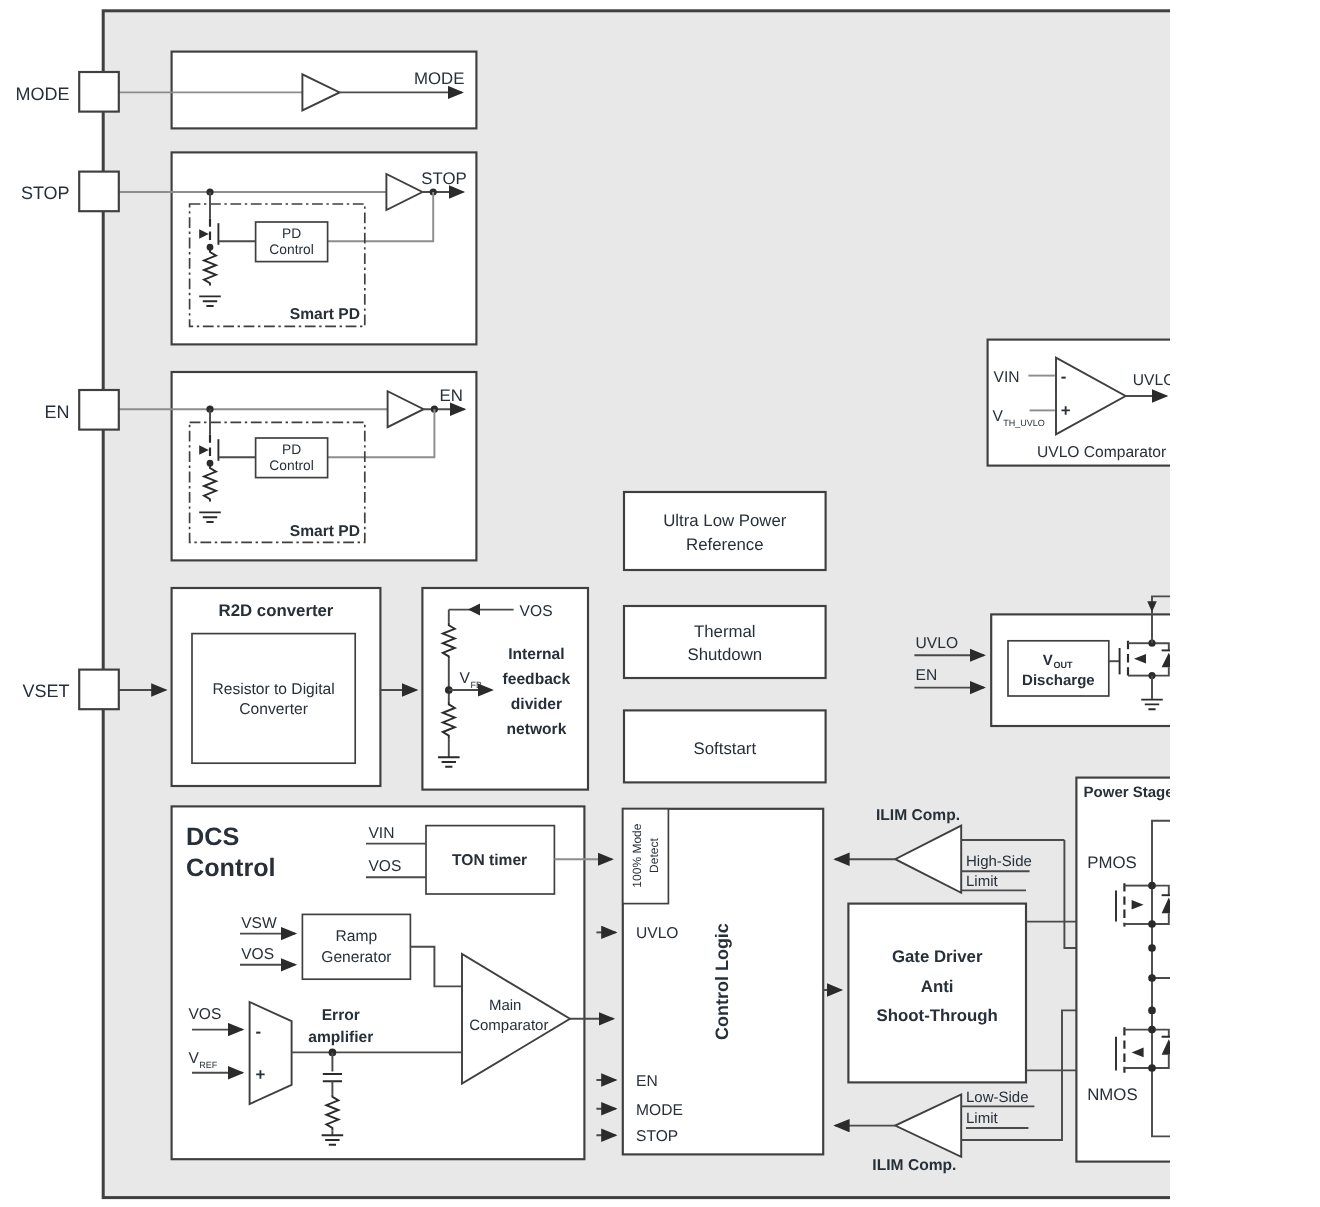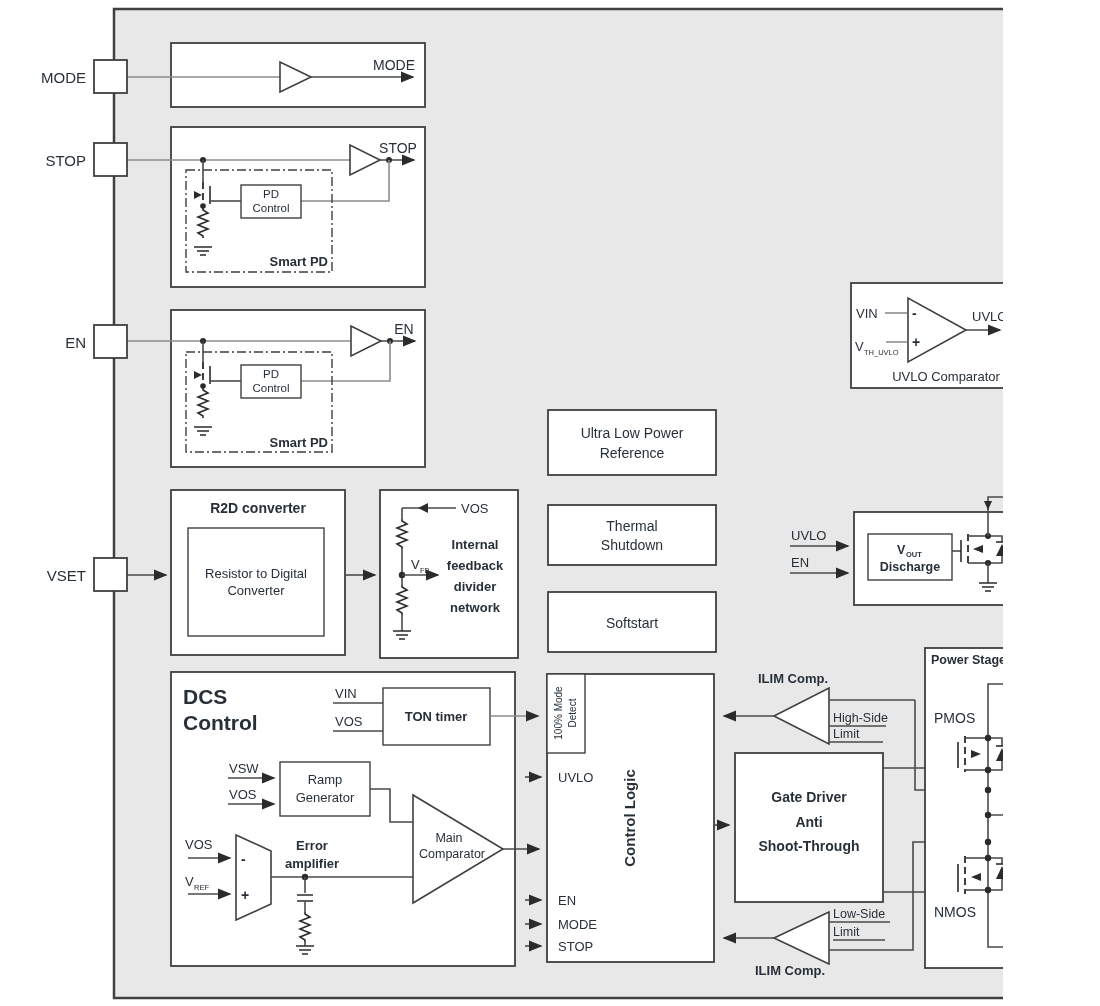--- a/index.html
+++ b/index.html
@@ -1,16 +1,16 @@
 <!DOCTYPE html>
 <html><head>
 <meta charset="utf-8">
 <style>
   html,body{margin:0;padding:0;background:#ffffff;}
-  .stage{position:relative;width:975px;height:1006px;background:#ffffff;overflow:hidden;padding-left:28px;}
+  .stage{position:relative;width:975px;height:1006px;background:#ffffff;overflow:hidden;}
   svg text{font-family:"Liberation Sans","DejaVu Sans",sans-serif;fill:#273039;}
   .t15{font-size:15px}.t14{font-size:14px}.t13{font-size:13px}.t12{font-size:12.5px}.t11{font-size:11.5px}.t10{font-size:10px}
   .b{font-weight:bold}
   .sub{font-size:7.5px}
   .mid{text-anchor:middle}.end{text-anchor:end}
   .blk{fill:#ffffff;stroke:#3f3f3f;stroke-width:1.8}
   .blk2{fill:#ffffff;stroke:#3f3f3f;stroke-width:1.4}
   .pin{fill:#ffffff;stroke:#3f3f3f;stroke-width:1.8}
   .w{stroke:#4a4a4a;stroke-width:1.6;fill:none}
   .wg{stroke:#8d8d8d;stroke-width:1.6;fill:none}

